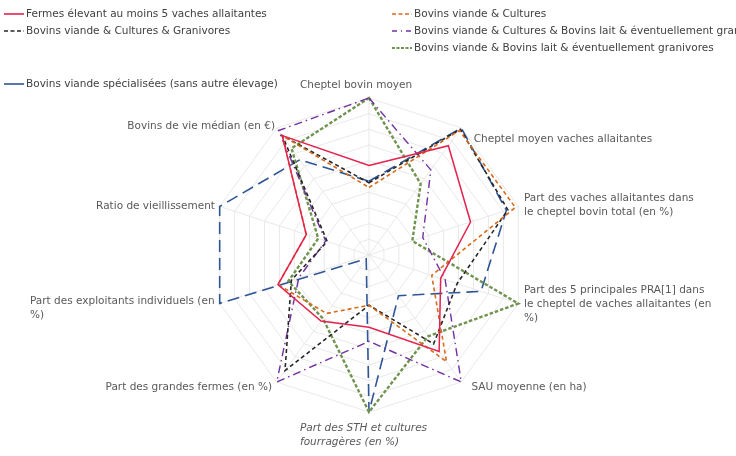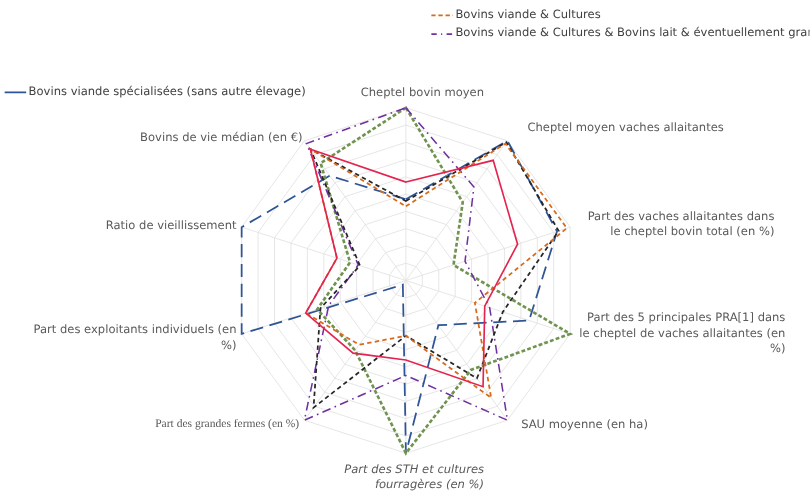--- a/index.html
+++ b/index.html
@@ -2,43 +2,61 @@
 <html><head>
 <meta charset="utf-8">
 <style>
   html, body { margin: 0; padding: 0; background: #ffffff; }
   body { width: 736px; height: 456px; position: relative; overflow: hidden;
          font-family: "DejaVu Sans", "Liberation Sans", sans-serif; color: #595959; }
   .legend { position: absolute; left: 0; top: 0; width: 736px; height: 60px; }
   .legend-item { position: absolute; font-size: 10.5px; line-height: 13px; white-space: nowrap; color: #404040; display: flex; align-items: center; }
   .legend-swatch { width: 20px; height: 10px; margin-right: 2px; }
   svg.radar { position: absolute; left: 0; top: 0; }
-  .axis-label { position: absolute; font-size: 10.5px; line-height: 14px; color: #595959; text-align: right; }
+  .axis-label { position: absolute; font-size: 10.5px; line-height: 14px; color: #595959; text-align: left; }
 </style>
 </head>
 <body>
 
 <div class="legend">
+  <div class="legend-item" style="left:4px; top:7px;">
+    <svg class="legend-swatch" viewBox="0 0 20 10">
+        <line x1="0" y1="5" x2="20" y2="5" stroke="#E4234E" stroke-width="1.6"></line>
+      </svg>
+    <span>Fermes élevant au moins 5 vaches allaitantes</span>
+  </div>
+  <div class="legend-item" style="left:4px; top:24px;">
+    <svg class="legend-swatch" viewBox="0 0 20 10">
+        <line x1="0" y1="5" x2="20" y2="5" stroke="#262626" stroke-width="1.6" stroke-dasharray="4 2.5"></line>
+      </svg>
+    <span>Bovins viande &amp; Cultures &amp; Granivores</span>
+  </div>
   <div class="legend-item" style="left:4px; top:41px;margin-top:36px;">
     <svg class="legend-swatch" viewBox="0 0 20 10">
         <line x1="0" y1="5" x2="20" y2="5" stroke="#2F5597" stroke-width="1.6"></line>
       </svg>
     <span>Bovins viande spécialisées (sans autre élevage)</span>
   </div>
   <div class="legend-item" style="left:392px; top:7px;">
     <svg class="legend-swatch" viewBox="0 0 20 10">
         <line x1="0" y1="5" x2="20" y2="5" stroke="#D86A1A" stroke-width="1.6" stroke-dasharray="4 2.5"></line>
       </svg>
     <span>Bovins viande &amp; Cultures</span>
   </div>
   <div class="legend-item" style="left:392px; top:24px;">
     <svg class="legend-swatch" viewBox="0 0 20 10">
         <line x1="0" y1="5" x2="20" y2="5" stroke="#7030A0" stroke-width="1.6" stroke-dasharray="5 4 1 4"></line>
       </svg>
     <span>Bovins viande &amp; Cultures &amp; Bovins lait &amp; éventuellement granivores</span>
+  </div>
+  <div class="legend-item" style="left:392px; top:41px;">
+    <svg class="legend-swatch" viewBox="0 0 20 10">
+        <line x1="0" y1="5" x2="20" y2="5" stroke="#70934F" stroke-width="2" stroke-dasharray="3 1.5"></line>
+      </svg>
+    <span>Bovins viande &amp; Bovins lait &amp; éventuellement granivores</span>
   </div>
 </div>
 
 <svg class="radar" id="radar" width="736" height="456" viewBox="0 0 736 456">
   <g id="grid">
       <polygon points="369,239.3 378.22822846099183,242.2984331883133 383.9315873058339,250.14843318831333 383.9315873058339,259.85156681168667 378.22822846099183,267.7015668116867 369,270.7 359.77177153900817,267.7015668116867 354.0684126941661,259.85156681168667 354.0684126941661,250.14843318831333 359.77177153900817,242.29843318831334" fill="none" stroke="#e3e3e3" stroke-width="0.8"></polygon>
       <polygon points="369,223.6 387.45645692198366,229.59686637662665 398.86317461166783,245.29686637662664 398.86317461166783,264.70313362337333 387.45645692198366,280.4031336233733 369,286.4 350.54354307801634,280.4031336233734 339.13682538833217,264.70313362337333 339.13682538833217,245.29686637662667 350.54354307801634,229.59686637662665" fill="none" stroke="#e3e3e3" stroke-width="0.8"></polygon>
       <polygon points="369,207.9 396.6846853829755,216.89529956494 413.7947619175017,240.44529956493997 413.7947619175017,269.55470043506 396.6846853829755,293.10470043506 369,302.1 341.3153146170245,293.10470043506 324.2052380824983,269.55470043506006 324.2052380824983,240.44529956493997 341.3153146170245,216.89529956494" fill="none" stroke="#e3e3e3" stroke-width="0.8"></polygon>
       <polygon points="369,192.2 405.9129138439673,204.1937327532533 428.72634922333566,235.5937327532533 428.72634922333566,274.40626724674667 405.9129138439673,305.8062672467467 369,317.8 332.0870861560327,305.8062672467467 309.27365077666434,274.4062672467467 309.27365077666434,235.5937327532533 332.0870861560327,204.1937327532533" fill="none" stroke="#e3e3e3" stroke-width="0.8"></polygon>
       <polygon points="369,176.5 415.14114230495915,191.4921659415666 443.65793652916955,230.7421659415666 443.65793652916955,279.2578340584334 415.14114230495915,318.5078340584334 369,333.5 322.85885769504085,318.5078340584334 294.34206347083045,279.2578340584334 294.34206347083045,230.74216594156664 322.85885769504085,191.49216594156664" fill="none" stroke="#e3e3e3" stroke-width="0.8"></polygon>
@@ -62,21 +80,21 @@
       <polygon points="369,181.21 461.2822846099183,127.98433188313325 506.370603213672,210.3655853324826 480.9869047937543,291.38675108765005 398.5303310751739,295.6450137973974 369,412 366.23153146170245,258.81047004350603 219.6841269416609,303.5156681168668 219.68412694166088,206.48433188313328 299.78828654256125,159.73824891234995" fill="none" stroke="#2F5597" stroke-width="1.6" stroke-linejoin="miter" stroke-dasharray="12 6"></polygon>
       <polygon points="369,98 420.67807938155426,183.8712258545546 412.3016031869183,240.93045624610863 518.3158730583391,303.5156681168667 428.0606621503477,336.2900275947947 369,412 322.85885769504085,318.5078340584334 288.3694285484969,281.19846078310803 318.2326031601647,238.50467284026533 291.4828809276686,148.30683878183194" fill="none" stroke="#70934F" stroke-width="2.4" stroke-linejoin="miter" stroke-dasharray="3.5 2"></polygon>
       <polygon points="369,98 430.82913068864525,169.89950236169926 422.7537143010021,237.53435947792798 445.15109525975294,279.742990739602 461.2822846099183,382.0156681168667 369,341.35 276.7177153900817,382.0156681168668 298.8215396625806,277.8023640149274 325.6983968130817,240.93045624610866 278.56336108228004,130.5246452454706" fill="none" stroke="#7030A0" stroke-width="1.4" stroke-linejoin="miter" stroke-dasharray="8 4 1.5 4"></polygon>
       <polygon points="369,182.78 460.3594617638191,129.2544885643019 507.8637619442554,209.8804286513139 457.0963651044201,283.62424418895137 433.5975992269428,343.9109676818067 369,305.24 285.02312100497437,370.58425798634875 291.3557460096637,280.2281474207707 327.19155554366506,241.41561292727732 282.2546524666768,135.60527197014528" fill="none" stroke="#262626" stroke-width="1.6" stroke-linejoin="miter" stroke-dasharray="4 3"></polygon>
       <polygon points="369,187.49 459.4366389177199,130.5246452454706 515.3295555971723,207.45464524547057 431.71266668450244,275.37658060908404 446.51711907233135,361.69316121816803 369,305.24 326.5501490794376,313.4272073337587 277.9173174344131,284.59455755128874 306.28733331549756,234.62341939091598 282.2546524666768,135.60527197014528" fill="none" stroke="#D86A1A" stroke-width="1.6" stroke-linejoin="miter" stroke-dasharray="4 3"></polygon>
       <polygon points="369,165.51 448.36276476452974,145.7665254194946 470.5347936796706,222.0093456805306 440.67161906800277,278.287520696096 439.1345363035379,351.5319077688187 369,327.22 321.0132120028425,321.0481474207707 277.9173174344131,284.59455755128874 306.28733331549756,234.62341939091598 282.2546524666768,135.60527197014528" fill="none" stroke="#E4234E" stroke-width="1.5" stroke-linejoin="miter"></polygon>
     </g>
 </svg>
 
 <div class="axis-label" style="left:300px; top:77px; width:140px;">Cheptel bovin moyen</div>
-<div class="axis-label" style="left:468px; top:109px; width:190px; text-align:right;">Cheptel moyen vaches allaitantes</div>
+<div class="axis-label" style="left:468px; top:131px; width:190px; text-align:center;">Cheptel moyen vaches allaitantes</div>
 <div class="axis-label" style="left:524px; top:190px; width:180px;">Part des vaches allaitantes dans le cheptel bovin total (en %)</div>
 <div class="axis-label" style="left:524px; top:282px; width:190px;">Part des 5 principales PRA[1] dans le cheptel de vaches allaitantes (en %)</div>
-<div class="axis-label" style="left:439px; top:379px; width:150px; text-align:right;">SAU moyenne (en ha)</div>
+<div class="axis-label" style="left:454px; top:379px; width:150px; text-align:center;">SAU moyenne (en ha)</div>
 <div class="axis-label" style="left:300px; top:420px; width:140px;font-style:italic;">Part des STH et cultures fourragères (en %)</div>
-<div class="axis-label" style="left:92px; top:379px; width:180px; text-align:right;font-family:Liberation Serif, serif;">Part des grandes fermes (en %)</div>
+<div class="axis-label" style="left:92px; top:379px; width:180px; text-align:right;">Part des grandes fermes (en %)</div>
 <div class="axis-label" style="left:30px; top:293px; width:185px;">Part des exploitants individuels (en %)</div>
 <div class="axis-label" style="left:40px; top:198px; width:175px; text-align:right;">Ratio de vieillissement</div>
 <div class="axis-label" style="left:80px; top:118px; width:195px; text-align:right;">Bovins de vie médian (en €)</div>
 
 </body></html>

